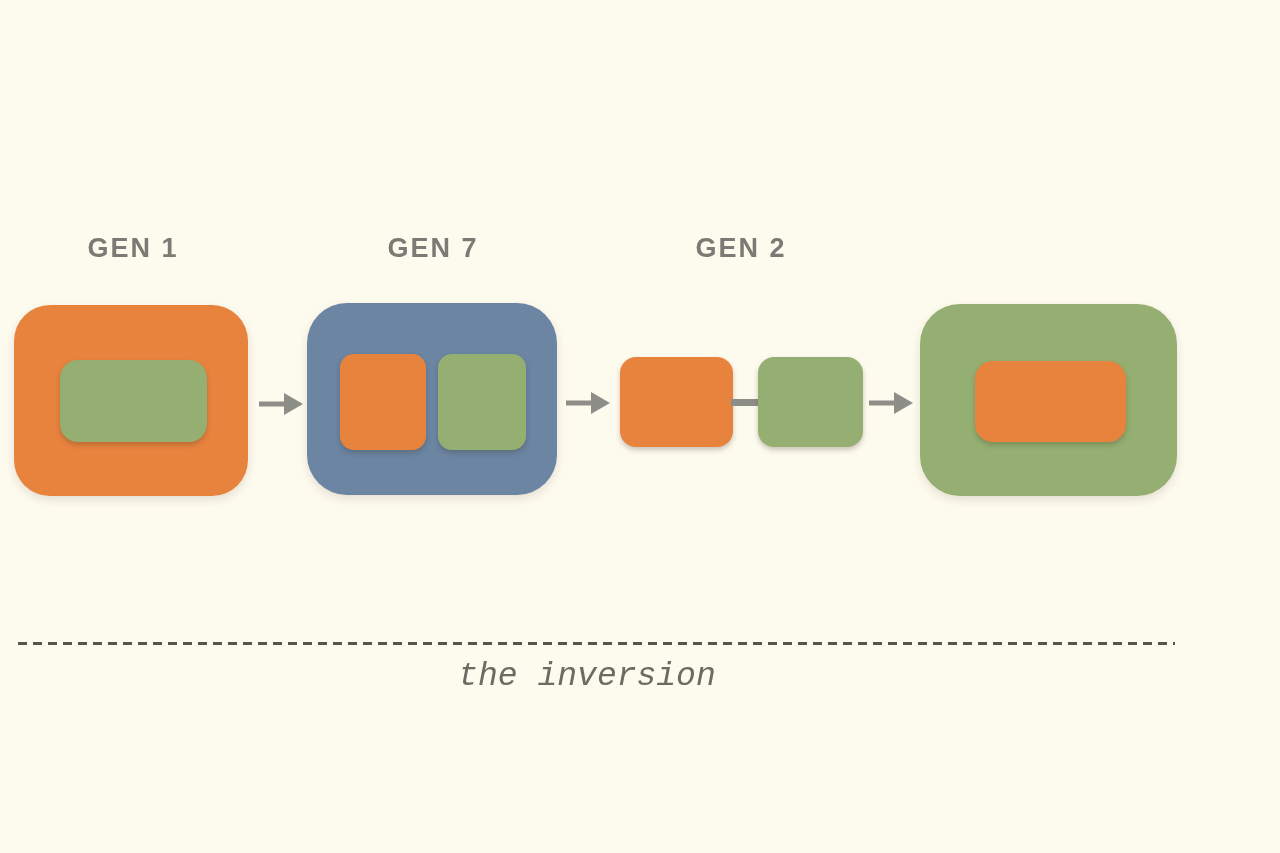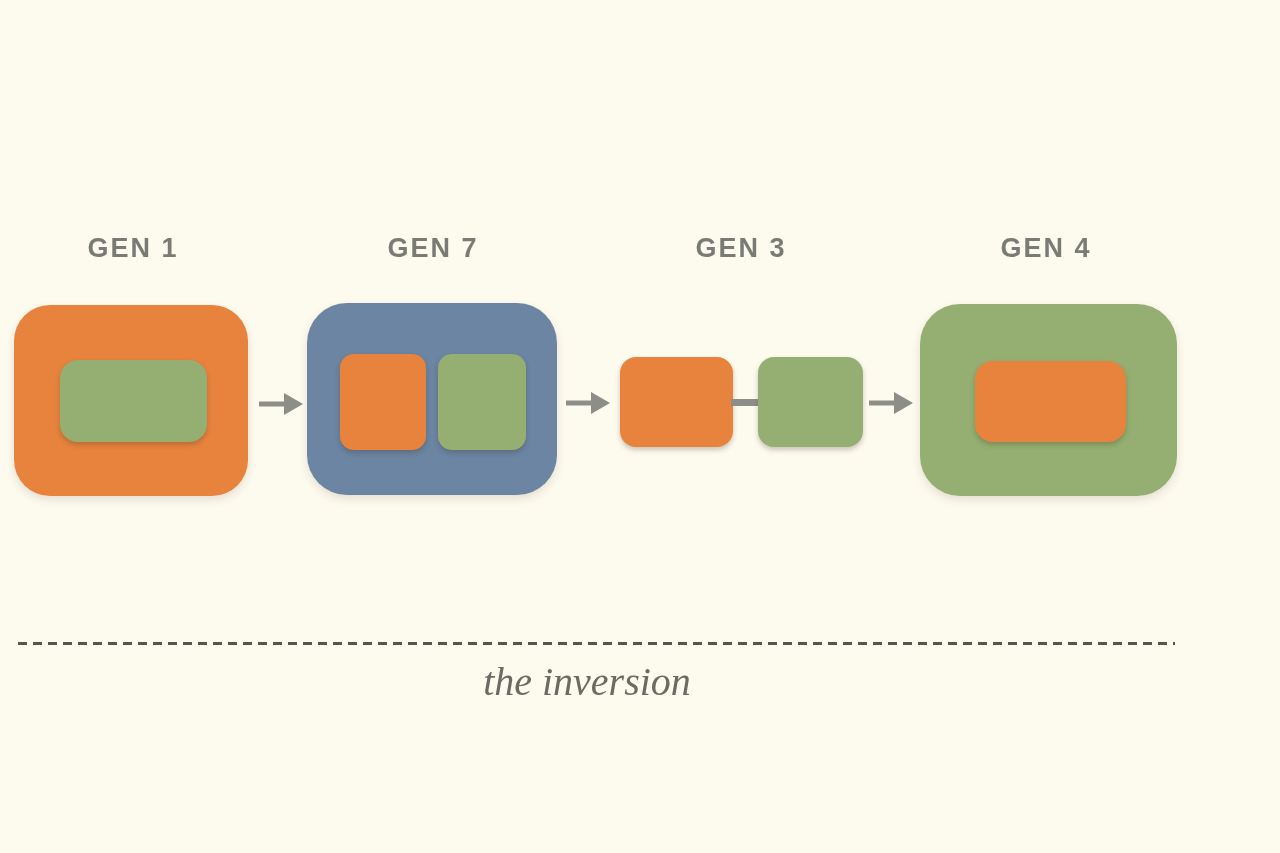--- a/index.html
+++ b/index.html
@@ -85,35 +85,34 @@
       transparent 9px,
       transparent 15px
     );
   }
 
   .caption{
     position:absolute;
     left:387px;top:646px;
     width:400px;
     text-align:center;
-    font-family:Liberation Serif, serif;
+    font-family:Liberation Mono, monospace;
     font-style:italic;
-    font-size:40px;
+    font-size:33px;
     color:var(--caption_gray);
   }
 </style>
 </head>
 <body>
 
 <div class="stage">
 
   <div class="gen-label g1">GEN 1</div>
   <div class="gen-label g2">GEN 7</div>
-  <div class="gen-label g3">GEN 3</div>
-  <div class="gen-label g4">GEN 4</div>
+  <div class="gen-label g3">GEN 2</div>
 
   <div class="container-box g1-outer">
     <div class="inner-box g1-inner"></div>
   </div>
 
   <div class="arrow a1">
     <svg viewBox="0 0 46 30">
       <line class="shaft" x1="1" y1="15" x2="30" y2="15"></line>
       <polygon class="head" points="26,4 45,15 26,26"></polygon>
     </svg>

